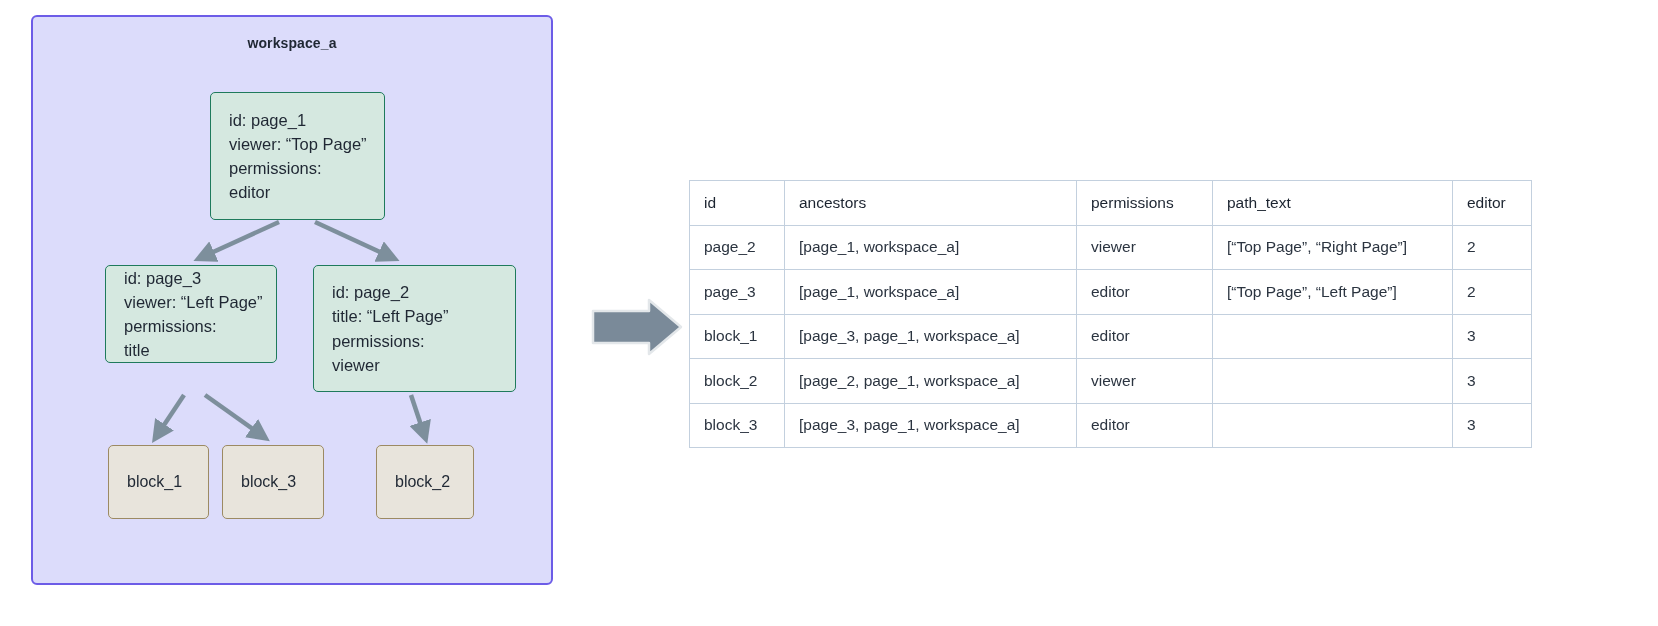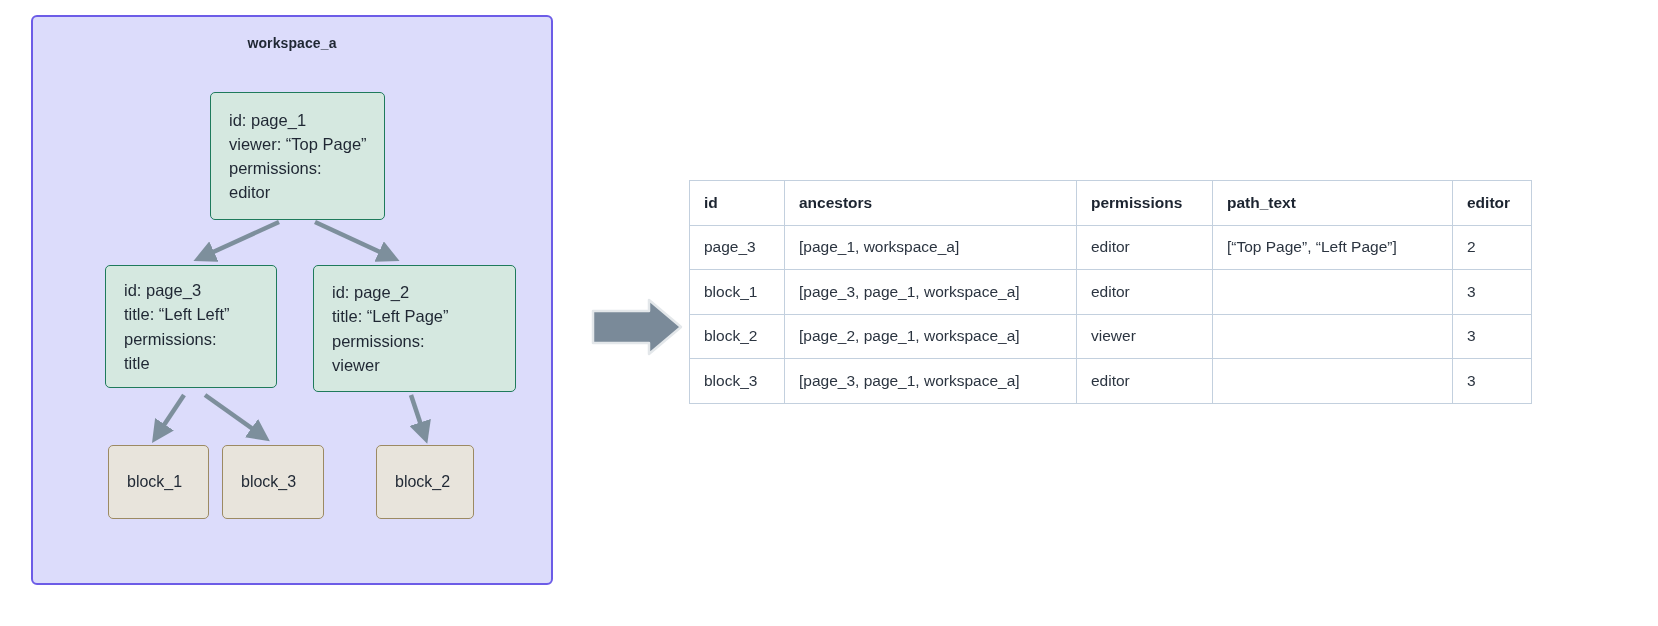--- a/index.html
+++ b/index.html
@@ -62,21 +62,21 @@
   }
   .node-block {
     background: #e8e4dc;
     border: 1.6px solid #9c8a63;
     font-size: 16px;
     color: #1f2733;
   }
   .node-line { display: block; white-space: nowrap; }
 
   #node-page_1 { left: 177px; top: 75px;  width: 175px; height: 128px; }
-  #node-page_3 { left: 72px;  top: 248px; width: 172px; height: 123px; }
+  #node-page_3 { left: 72px;  top: 248px; width: 172px; height: 98px; }
   #node-page_2 { left: 280px; top: 248px; width: 203px; height: 127px; }
   #node-block_1 { left: 75px;  top: 428px; width: 101px; height: 74px; }
   #node-block_3 { left: 189px; top: 428px; width: 102px; height: 74px; }
   #node-block_2 { left: 343px; top: 428px; width: 98px;  height: 74px; }
 
   
   #edges-svg {
     position: absolute;
     left: 0; top: 0;
     width: 522px; height: 570px;
@@ -105,21 +105,21 @@
   #result-table th,
   #result-table td {
     border: 1px solid #c3d0de;
     text-align: left;
     vertical-align: middle;
     padding: 0 14px;
     height: 43.5px;
     white-space: nowrap;
   }
   #result-table th {
-    font-weight: bold;
+    font-weight: normal;
     color: #1c2430;
     font-size: 15.5px;
   }
   #result-table td { font-weight: normal; }
 
   .col-id       { width: 66px;  }
   .col-ancestors{ width: 263px; }
   .col-perms    { width: 107px; }
   .col-path     { width: 211px; }
   .col-depth    { width: 50px;  }
@@ -151,21 +151,21 @@
 
   <div class="node node-page" id="node-page_1">
     <span class="node-line">id: page_1</span>
     <span class="node-line">viewer: “Top Page”</span>
     <span class="node-line">permissions:</span>
     <span class="node-line">editor</span>
   </div>
 
   <div class="node node-page" id="node-page_3">
     <span class="node-line">id: page_3</span>
-    <span class="node-line">title: “Left Left”</span>
+    <span class="node-line">viewer: “Left Page”</span>
     <span class="node-line">permissions:</span>
     <span class="node-line">title</span>
   </div>
 
   <div class="node node-page" id="node-page_2">
     <span class="node-line">id: page_2</span>
     <span class="node-line">title: “Left Page”</span>
     <span class="node-line">permissions:</span>
     <span class="node-line">viewer</span>
   </div>
@@ -193,20 +193,27 @@
     <tr>
       <th class="col-id">id</th>
       <th class="col-ancestors">ancestors</th>
       <th class="col-perms">permissions</th>
       <th class="col-path">path_text</th>
       <th class="col-depth">editor</th>
     </tr>
   </thead>
   <tbody>
     <tr>
+      <td>page_2</td>
+      <td>[page_1, workspace_a]</td>
+      <td>viewer</td>
+      <td>[“Top Page”, “Right Page”]</td>
+      <td>2</td>
+    </tr>
+    <tr>
       <td>page_3</td>
       <td>[page_1, workspace_a]</td>
       <td>editor</td>
       <td>[“Top Page”, “Left Page”]</td>
       <td>2</td>
     </tr>
     <tr>
       <td>block_1</td>
       <td>[page_3, page_1, workspace_a]</td>
       <td>editor</td>

